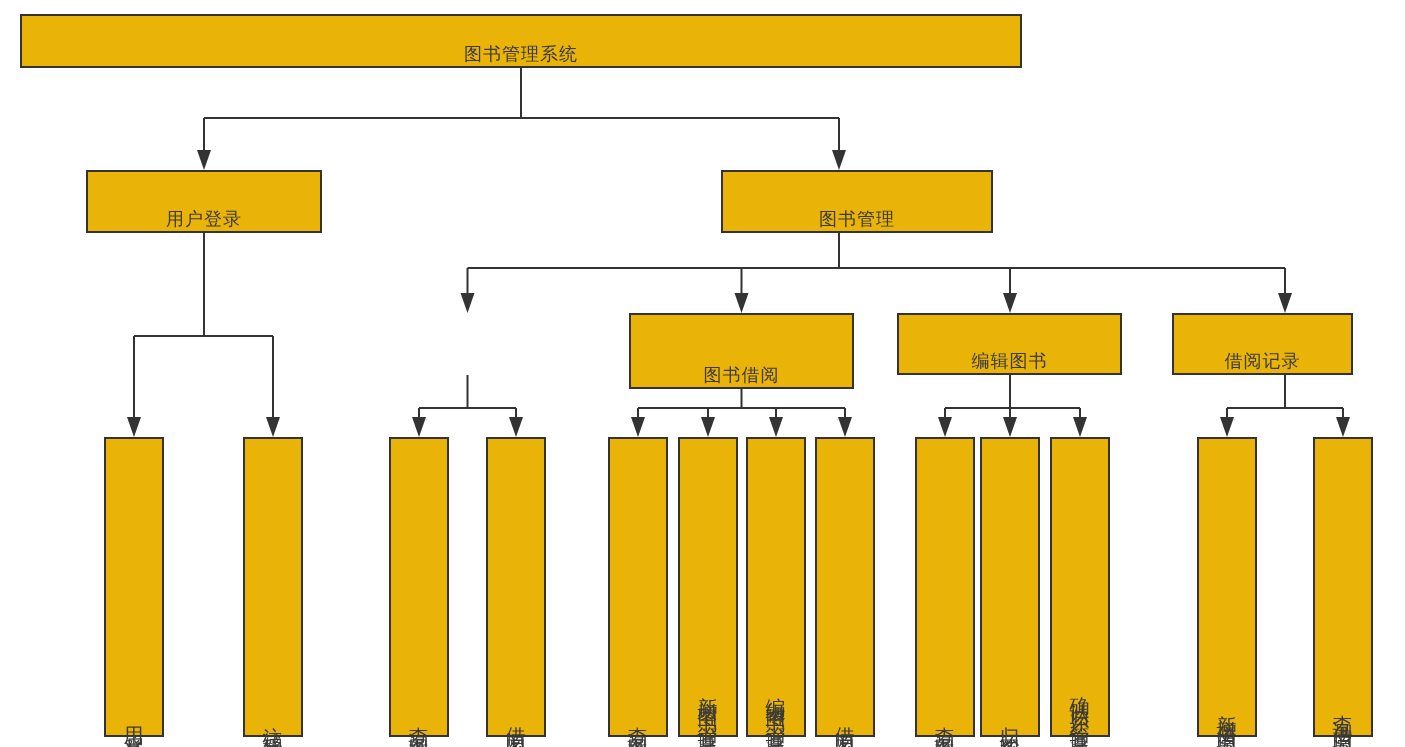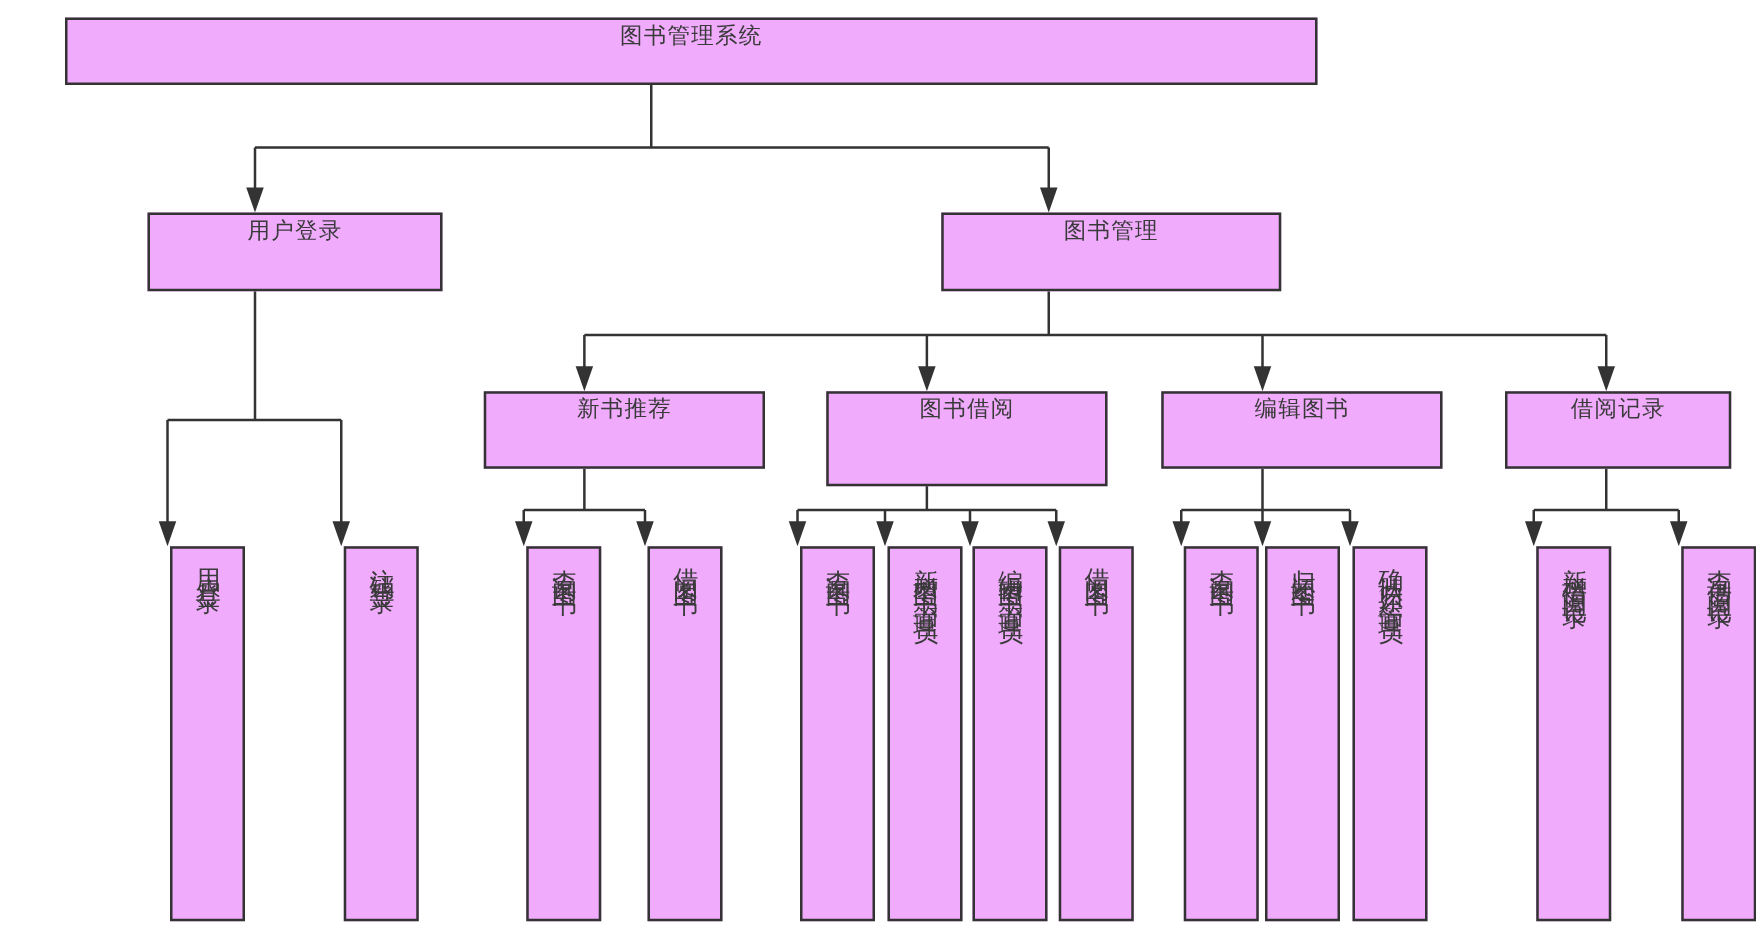--- a/index.html
+++ b/index.html
@@ -21,26 +21,25 @@
     left: 0;
     top: 0;
     width: 1405px;
     height: 747px;
     z-index: 1;
   }
   .node {
     position: absolute;
     box-sizing: border-box;
     border: 2px solid #333333;
-    background: #f0abfc;
+    background: #eab308;
     display: flex;
-    align-items: flex-start;
+    align-items: flex-end;
     justify-content: center;
     z-index: 2;
-    margin-left: 32px;
   }
   .node .lbl {
     font-size: 18px;
     letter-spacing: 1px;
     white-space: nowrap;
   }
   .root-node .lbl { font-size: 18px; }
   .leaf .lbl {
     writing-mode: vertical-rl;
     text-orientation: mixed;
@@ -143,23 +142,20 @@
     <span class="lbl">图书管理系统</span>
   </div>
 
   <div class="node n-userlogin">
     <span class="lbl">用户登录</span>
   </div>
   <div class="node n-bookmgmt">
     <span class="lbl">图书管理</span>
   </div>
 
-  <div class="node n-mod0">
-    <span class="lbl">新书推荐</span>
-  </div>
   <div class="node n-mod1">
     <span class="lbl">图书借阅</span>
   </div>
   <div class="node n-mod2">
     <span class="lbl">编辑图书</span>
   </div>
   <div class="node n-mod3">
     <span class="lbl">借阅记录</span>
   </div>
 

